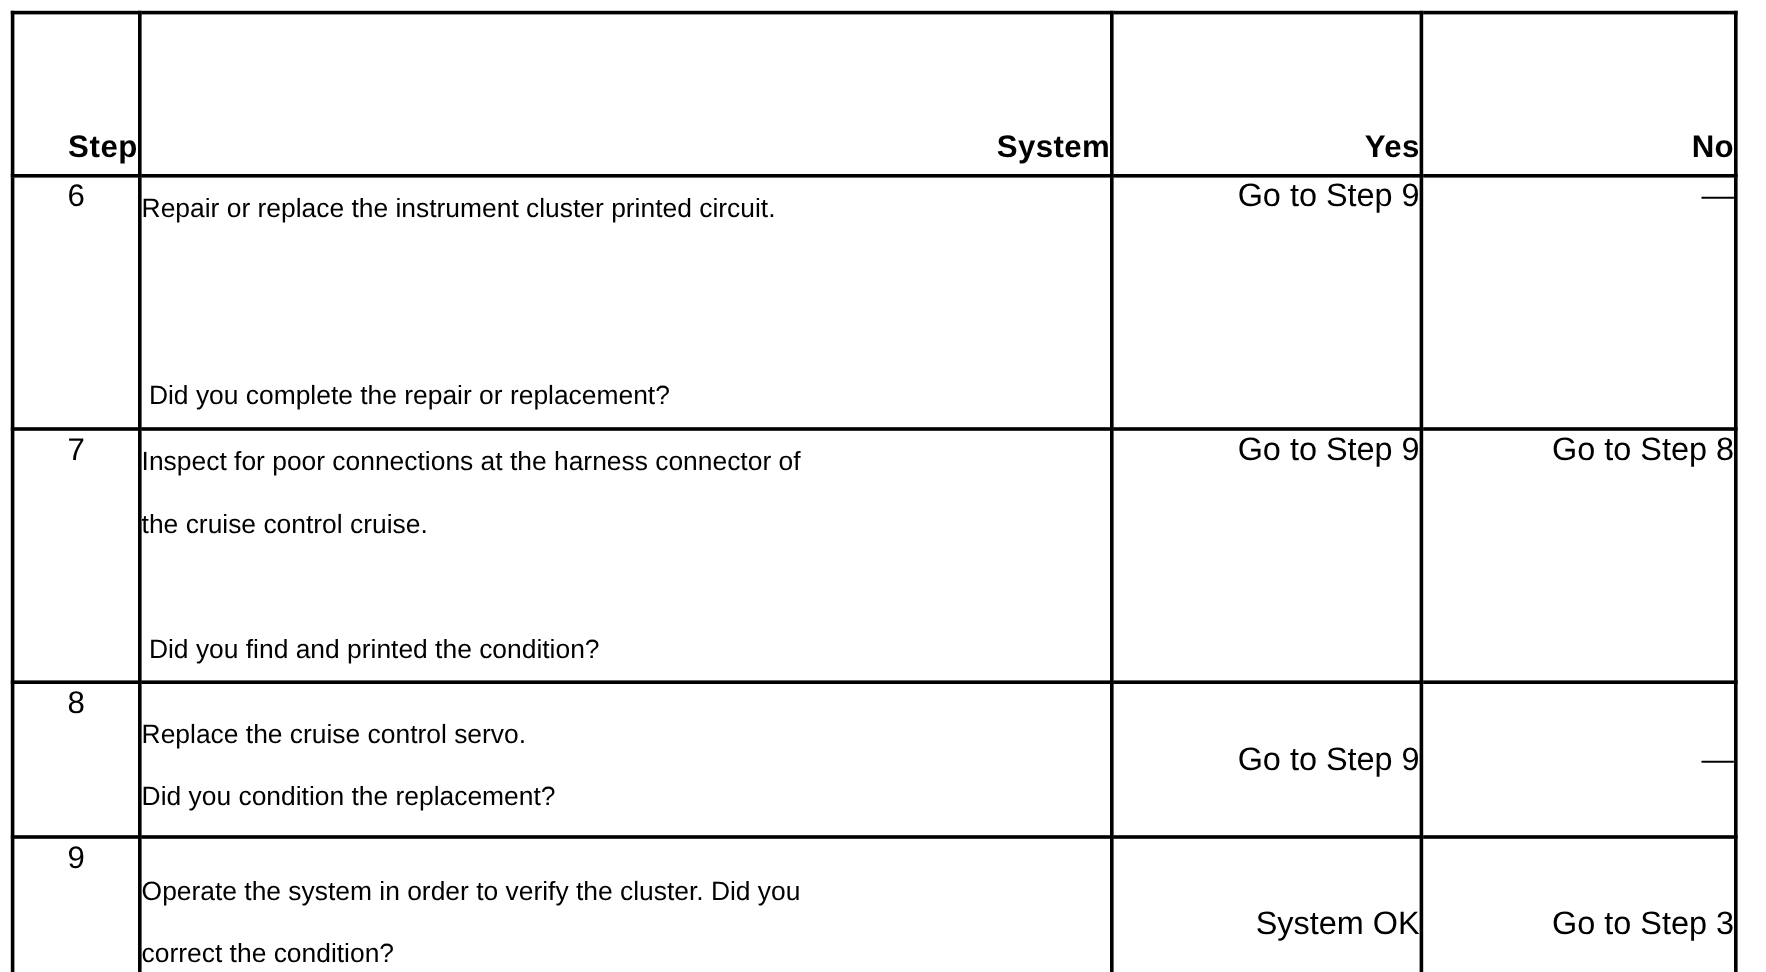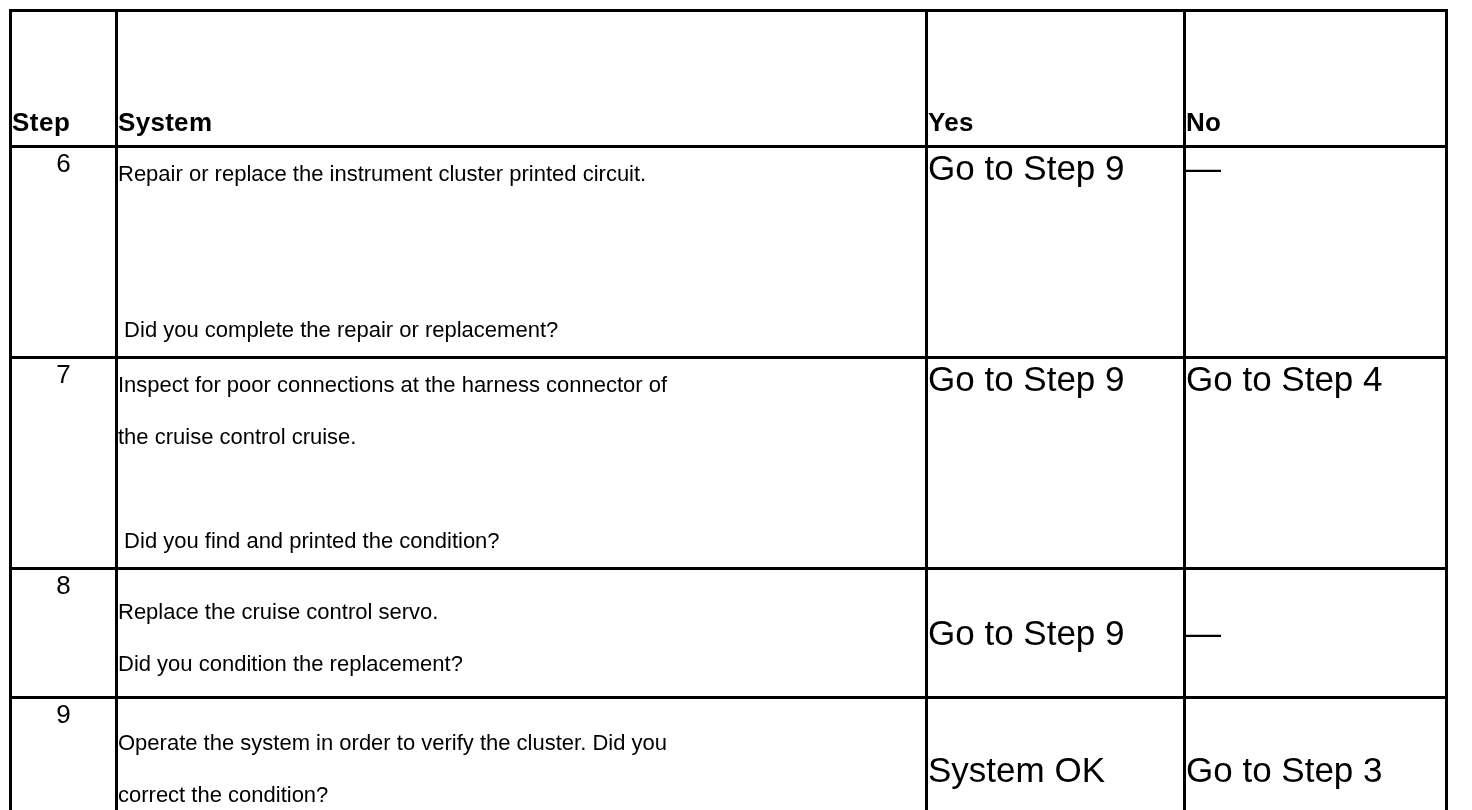--- a/index.html
+++ b/index.html
@@ -47,21 +47,21 @@
     background: #ffffff;
   }
 
   
   .hdr-row th {
     height: 125px;
     vertical-align: bottom;
     font-weight: bold;
     font-size: 26px;
     line-height: 1.12;
-    text-align: left;
+    text-align: right;
     padding-bottom: 8px;
   }
   .hdr-step {
     
     white-space: normal;
     word-break: break-all;
     padding-left: 18px;
     padding-right: 18px;
     letter-spacing: 0.5px;
   }
@@ -76,23 +76,23 @@
     font-size: 26px;
     font-weight: normal;
   }
   .cell-action {
     font-size: 22px;
     line-height: 52px;
     padding: 18px 10px 14px 22px;
     vertical-align: top;
   }
   .cell-yes, .cell-no {
-    text-align: left;
+    text-align: right;
     vertical-align: bottom;
-    font-size: 35px;
+    font-size: 27px;
     padding-bottom: 16px;
   }
   .cell-yes.mid, .cell-no.mid {
     vertical-align: middle;
     padding-bottom: 0;
   }
 
   .action-line { display: block; white-space: pre; }
   .action-gap  { display: block; height: 52px; }
 
@@ -158,21 +158,21 @@
 
       <tr class="row-7">
         <td class="cell-step">7</td>
         <td class="cell-action">
           <span class="action-line">Inspect for poor connections at the harness connector of</span>
           <span class="action-line">the cruise control cruise.</span>
           <span class="action-gap"></span>
           <span class="action-line"> Did you find and printed the condition?</span>
         </td>
         <td class="cell-yes">Go to Step 9</td>
-        <td class="cell-no">Go to Step 4</td>
+        <td class="cell-no">Go to Step 8</td>
       </tr>
 
       <tr class="row-8">
         <td class="cell-step">8</td>
         <td class="cell-action">
           <span class="action-line">Replace the cruise control servo.</span>
           <span class="action-line">Did you condition the replacement?</span>
         </td>
         <td class="cell-yes mid">Go to Step 9</td>
         <td class="cell-no mid">—</td>

